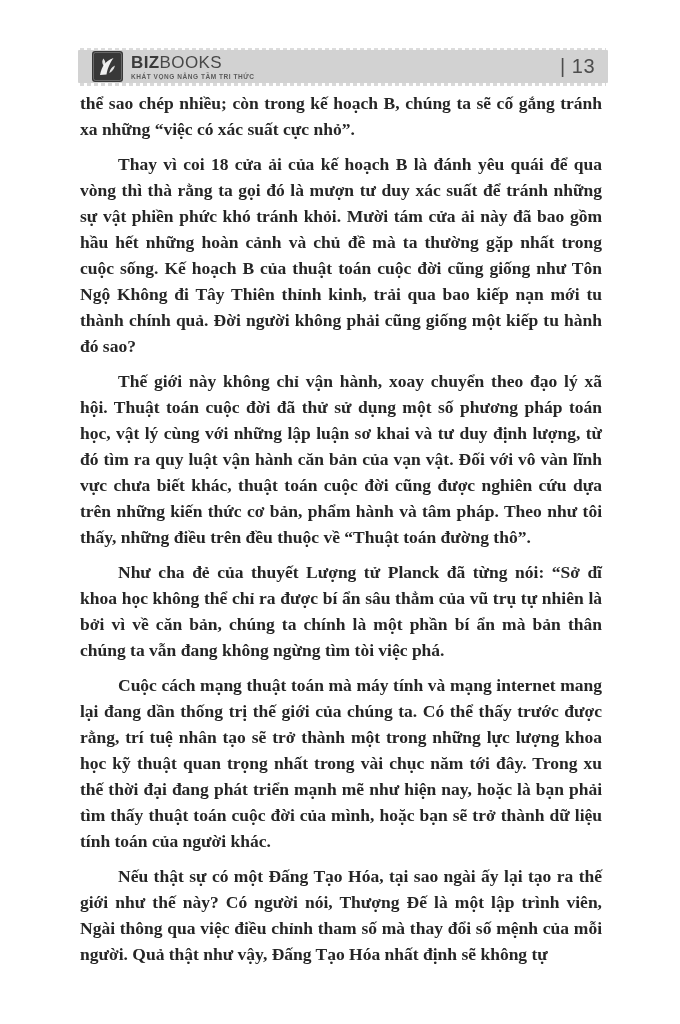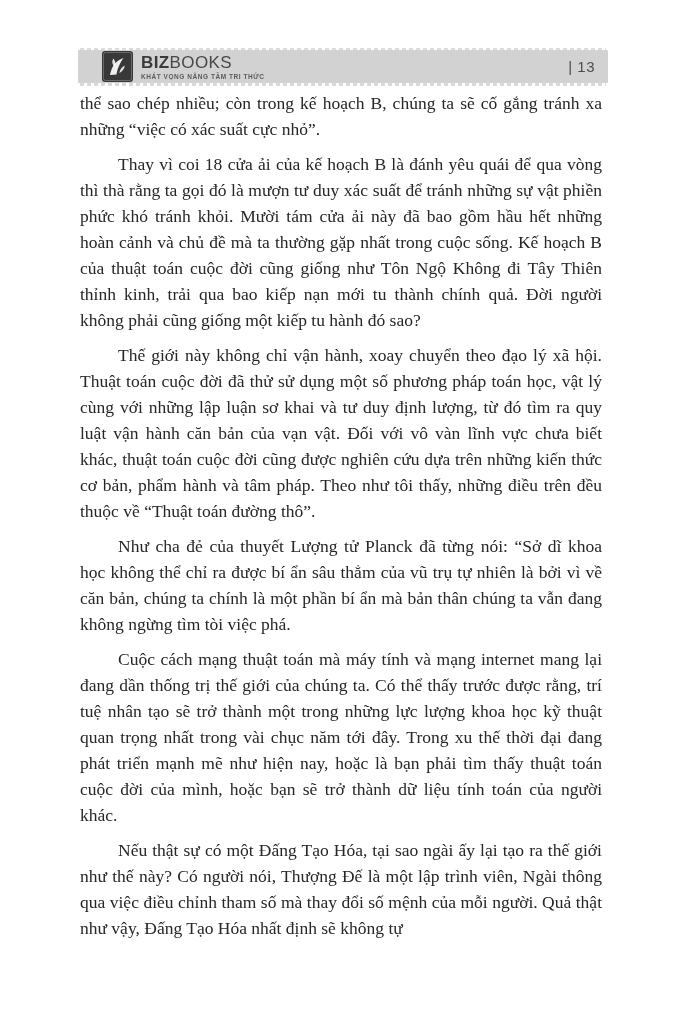--- a/index.html
+++ b/index.html
@@ -39,21 +39,21 @@
   .header-bar::after {
     content: "";
     position: absolute;
     left: 2px; right: 2px; bottom: -3px; height: 3px;
     background: repeating-linear-gradient(90deg, #d9d9d9 0 4px, transparent 4px 7px);
   }
   .logo {
     display: flex;
     align-items: center;
     gap: 8px;
-    padding-left: 24px;
+    padding-left: 14px;
   }
   .logo-mark {
     width: 31px;
     height: 31px;
     display: block;
     flex: 0 0 auto;
   }
   .brand-block {
     display: flex;
     flex-direction: column;
@@ -73,35 +73,36 @@
     font-family: "Liberation Sans", sans-serif;
     font-size: 6.5px;
     font-weight: 700;
     letter-spacing: 0.55px;
     color: #5a5a5a;
     margin-top: 2px;
     white-space: nowrap;
   }
   .page-number {
     font-family: "Liberation Sans", sans-serif;
-    font-size: 15px;
+    font-size: 20px;
     color: #4d4d4d;
     padding-right: 13px;
     letter-spacing: 0.5px;
   }
   
   .main {
     position: absolute;
     left: 80px;
     top: 90px;
     width: 522px;
     color: #262626;
     font-size: 17.5px;
     line-height: 26px;
     text-align: justify;
+    font-weight: bold;
   }
   .main p {
     margin: 0 0 9px 0;
     text-indent: 38px;
   }
   .main p.no-indent { text-indent: 0; }
 </style>
 </head>
 <body>
 

